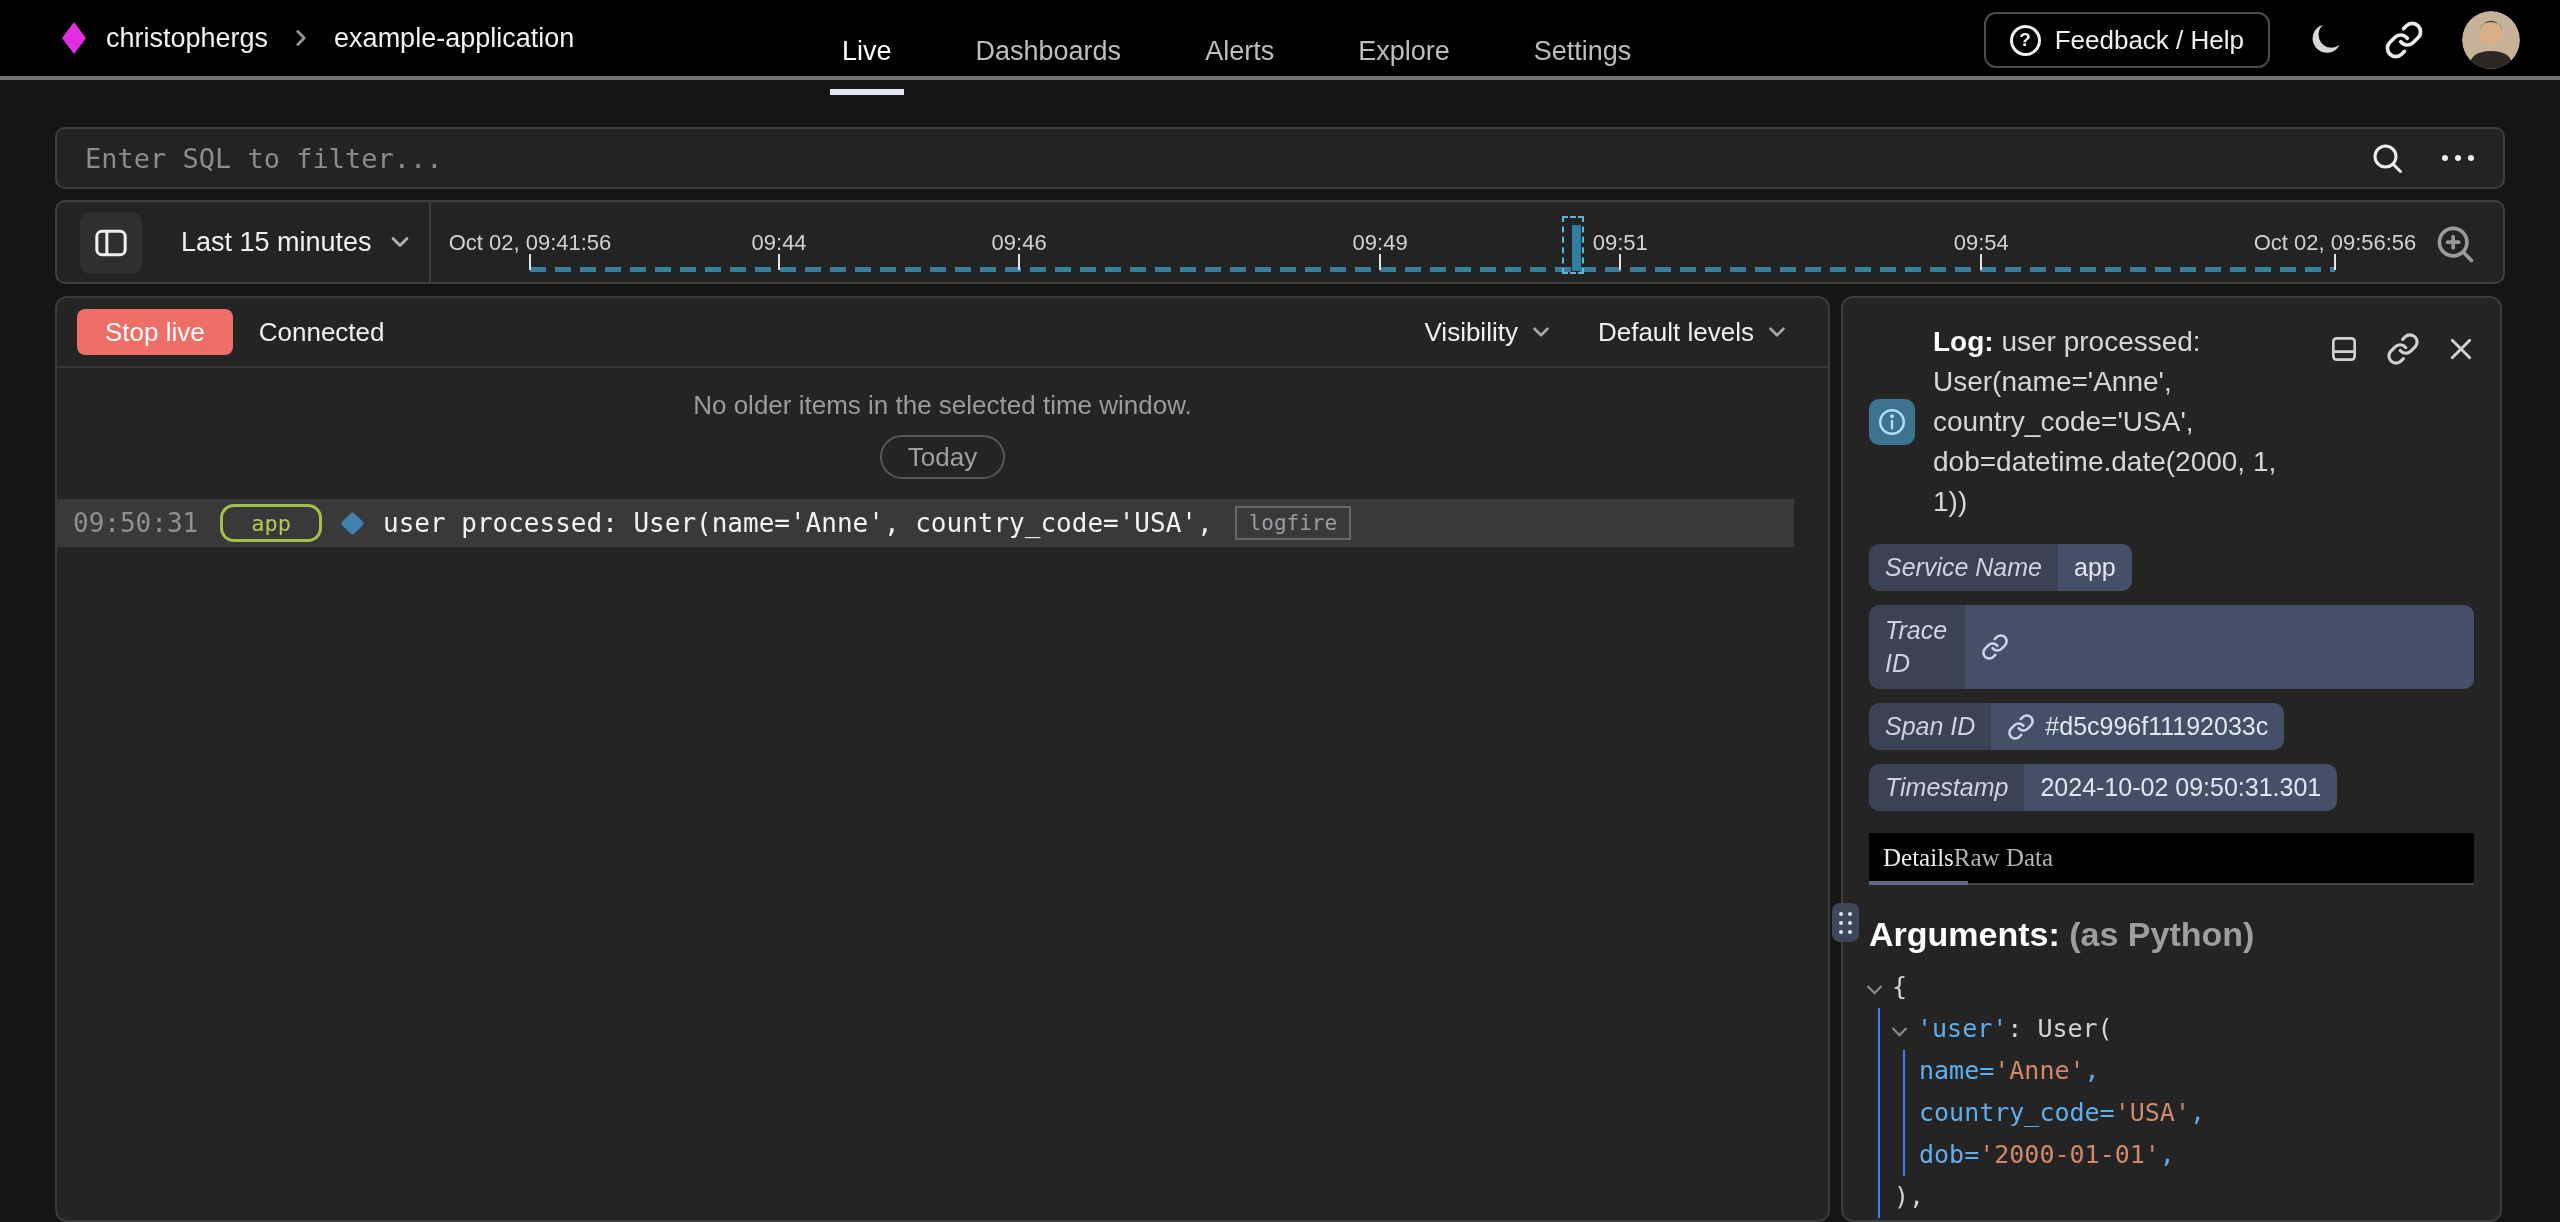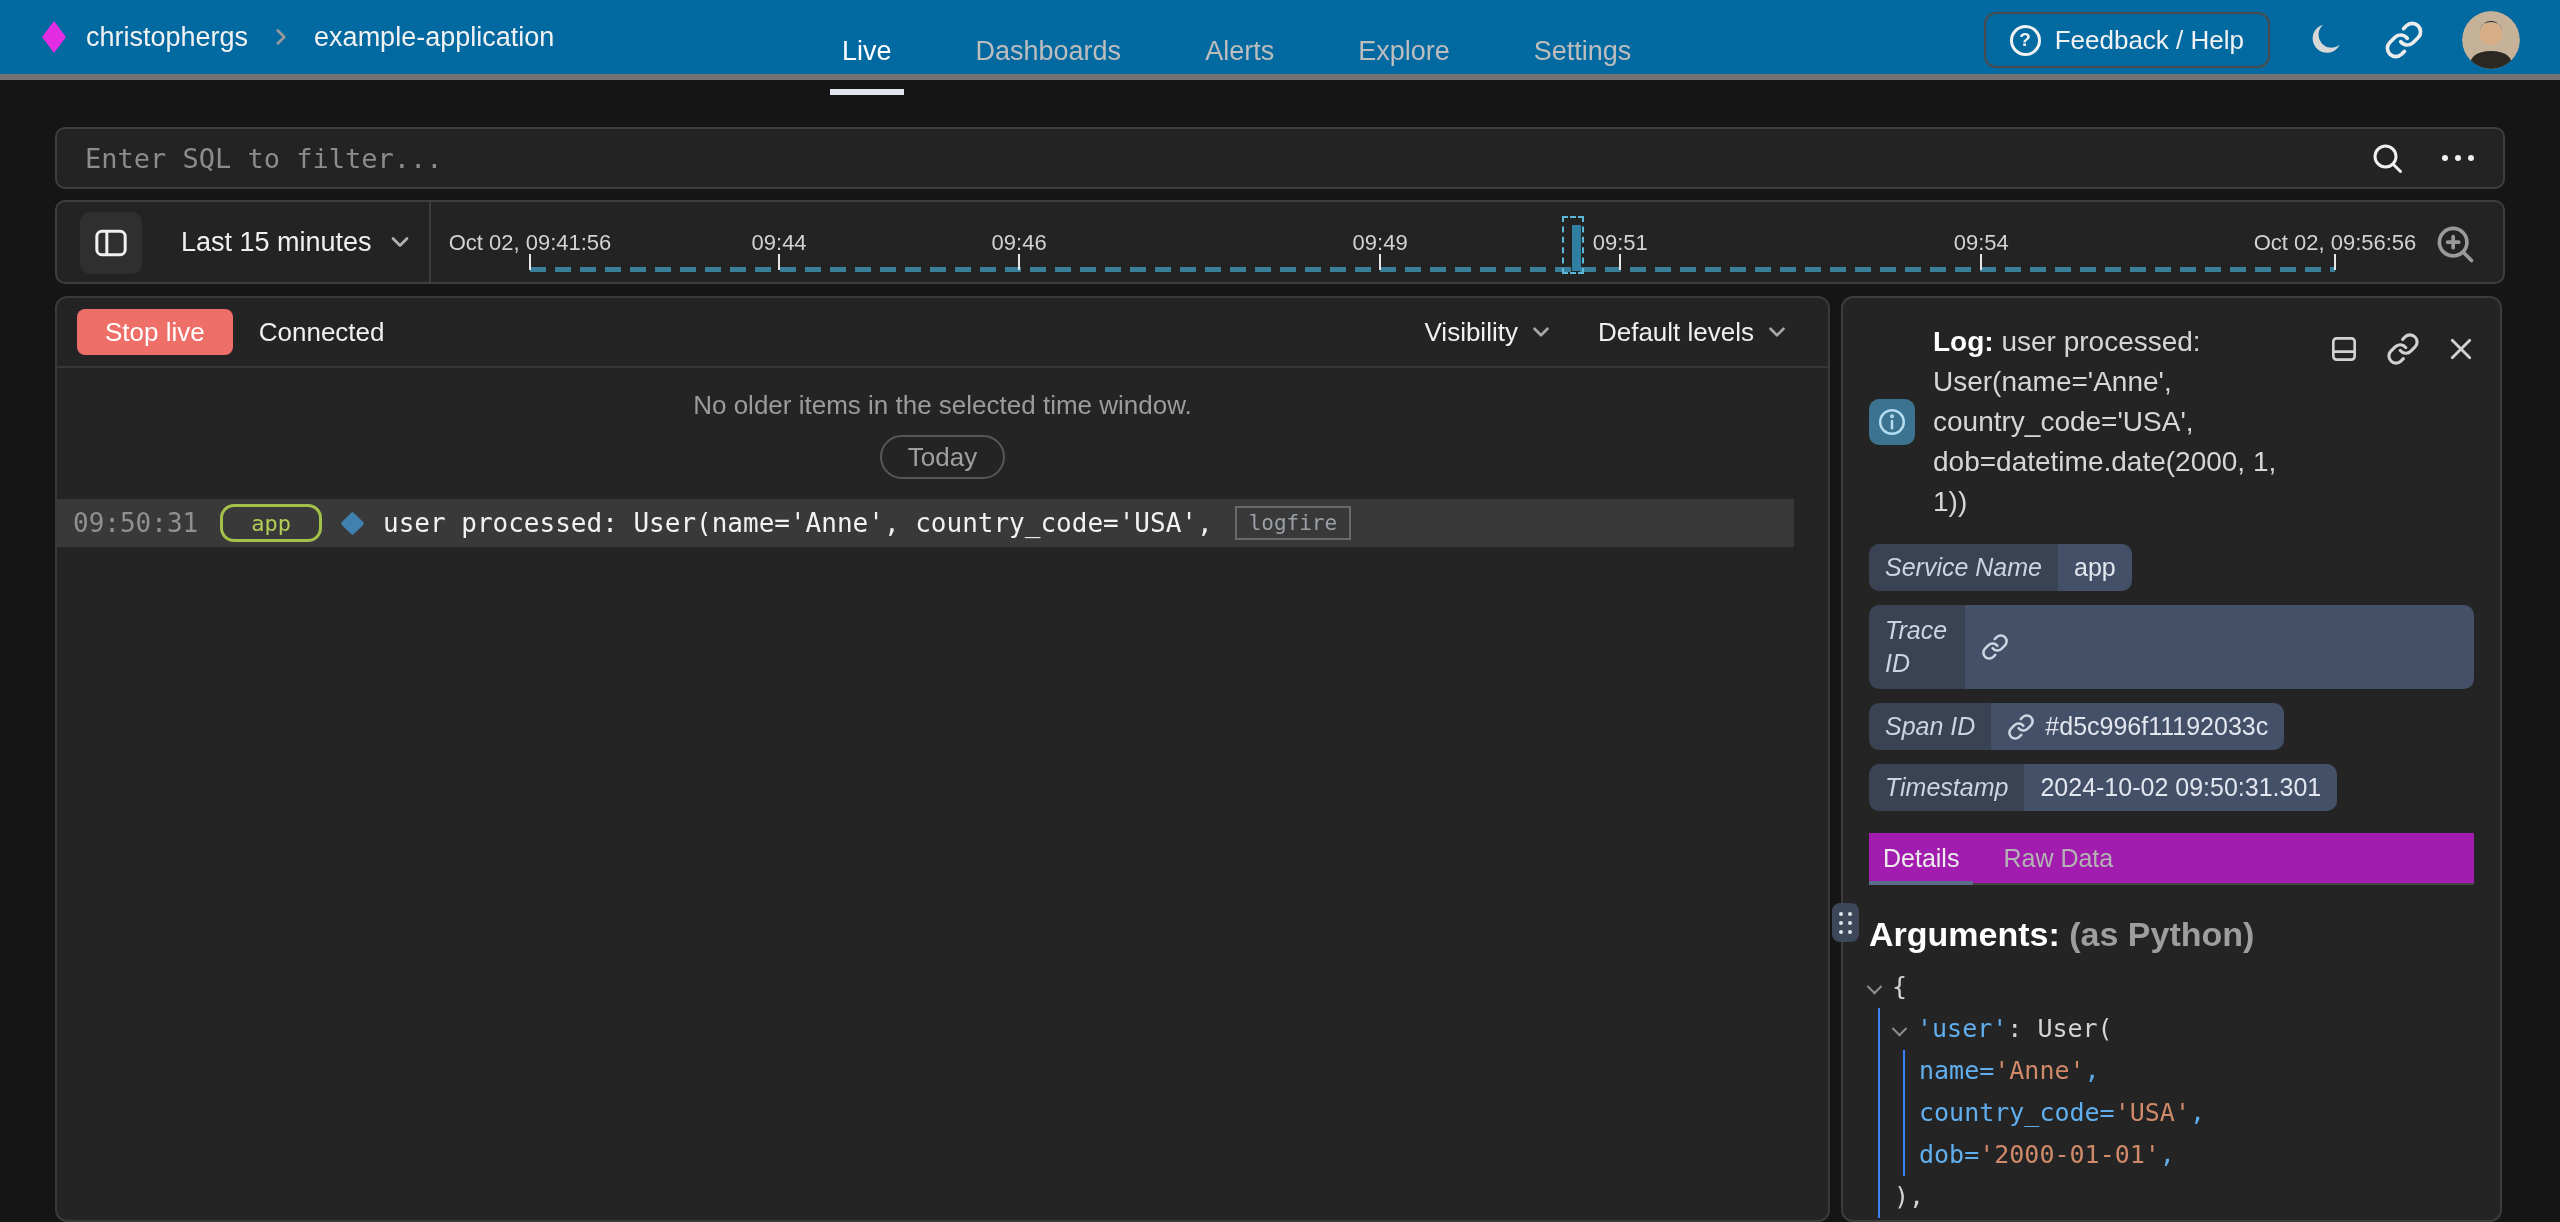--- a/index.html
+++ b/index.html
@@ -1,22 +1,22 @@
 <!DOCTYPE html>
 <html><head>
 <meta charset="utf-8">
 <style>
   * { margin:0; padding:0; box-sizing:border-box; }
   html,body { width:2560px; height:1222px; background:#151515; overflow:hidden;
               font-family:"Liberation Sans", sans-serif; color:#ececec; }
   .mono { font-family:"DejaVu Sans Mono", monospace; }
 
   
-  .nav { position:absolute; left:0; top:0; width:2560px; height:80px; background:#0369a1;
-         border-bottom:6px solid #737373; display:flex; align-items:center; padding:0 42px; }
+  .nav { position:absolute; left:0; top:0; width:2560px; height:80px; background:#000000;
+         border-bottom:4px solid #737373; display:flex; align-items:center; padding:0 62px; }
   .nav-left { display:flex; align-items:center; gap:20px; }
   .logo-diamond { width:24px; height:32px; background:#e32de3;
                   clip-path:polygon(50% 0,100% 50%,50% 100%,0 50%); }
   .crumb { font-size:27px; color:#f2f2f2; cursor:pointer; }
   .crumb-sep { display:flex; align-items:center; }
   .nav-tabs { position:absolute; left:832px; top:0; height:103px; display:flex; gap:64px; align-items:center; }
   .nav-tab { position:relative; height:80px; display:flex; align-items:center; font-size:27px;
              color:#bdbdbd; cursor:pointer; padding:0 10px; }
   .nav-tab.active { color:#ffffff; }
   .nav-tab.active::after { content:""; position:absolute; left:-2px; right:-2px; bottom:-3px;
@@ -99,22 +99,22 @@
   .detail-title b { color:#ffffff; }
   .detail-actions { position:absolute; top:34px; right:24px; display:flex; gap:26px; align-items:center; }
   .badges { margin-top:22px; display:flex; flex-direction:column; align-items:flex-start; gap:14px; }
   .badge { display:flex; align-items:stretch; border-radius:10px; overflow:hidden; font-size:25px; }
   .badge.wide { width:100%; }
   .badge-label { background:#3a4353; color:#ccd4e0; font-style:italic; padding:9px 16px;
                  display:flex; align-items:center; }
   .badge.wide .badge-label { flex:0 0 96px; line-height:33px; }
   .badge-value { background:#445067; color:#e2e7ef; padding:9px 16px; display:flex;
                  align-items:center; gap:10px; white-space:nowrap; overflow:hidden; flex:1 1 auto; }
-  .detail-tabs { margin-top:22px; height:52px; background:#a21caf; border-bottom:2px solid #454545;
-                 display:flex; gap:44px; padding:0 14px; }
+  .detail-tabs { margin-top:22px; height:52px; background:#000000; border-bottom:2px solid #454545;
+                 display:flex; padding:0 14px;font-family:Liberation Serif, serif; }
   .dtab { position:relative; display:flex; align-items:center; font-size:25px; color:#b4b4b4; cursor:pointer; }
   .dtab.active { color:#ededed; }
   .dtab.active::after { content:""; position:absolute; left:-14px; right:-14px; bottom:-2px;
                         height:4px; background:#5c6d89; }
   .args-heading { margin-top:30px; font-size:34px; font-weight:700; color:#ffffff; }
   .args-heading .suffix { color:#9e9e9e; }
   .code { margin-top:12px; font-size:25px; line-height:42px; color:#d4d4d4; }
   .cl { white-space:nowrap; }
   .blk { margin-left:9px; border-left:2px solid #3b82f6; padding-left:14px; }
   .chev { display:inline-block; width:11px; height:11px; border-right:2px solid #8f8f8f;

